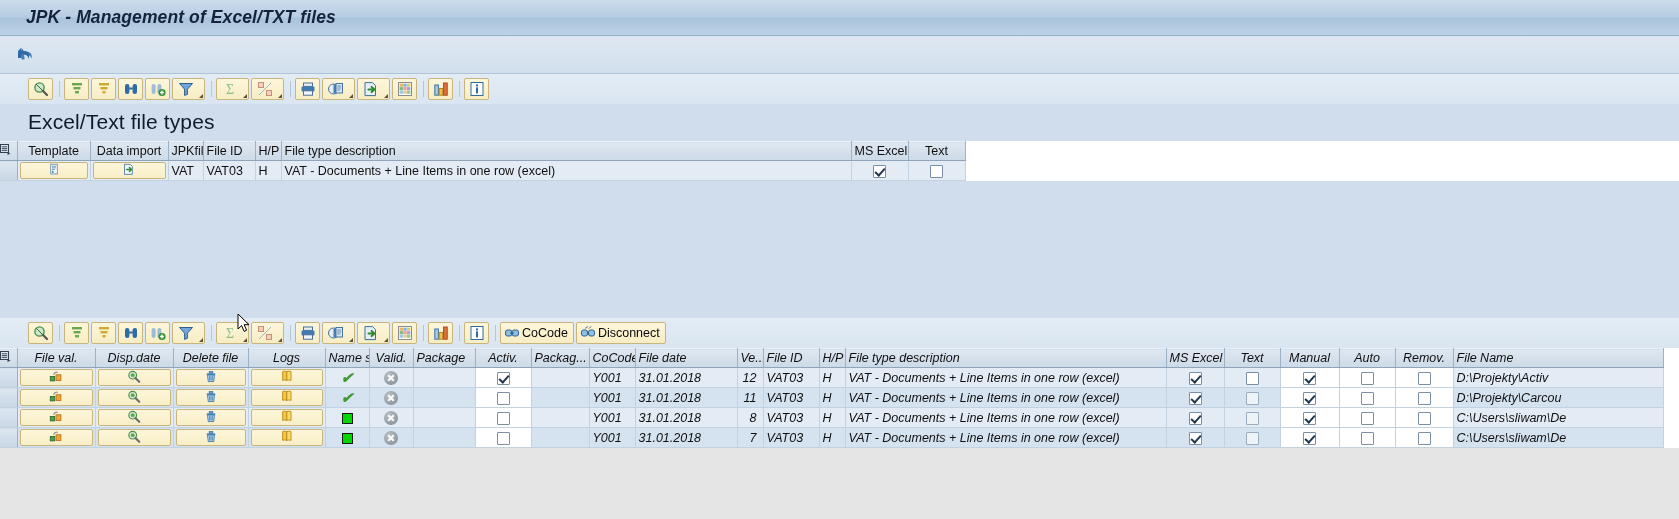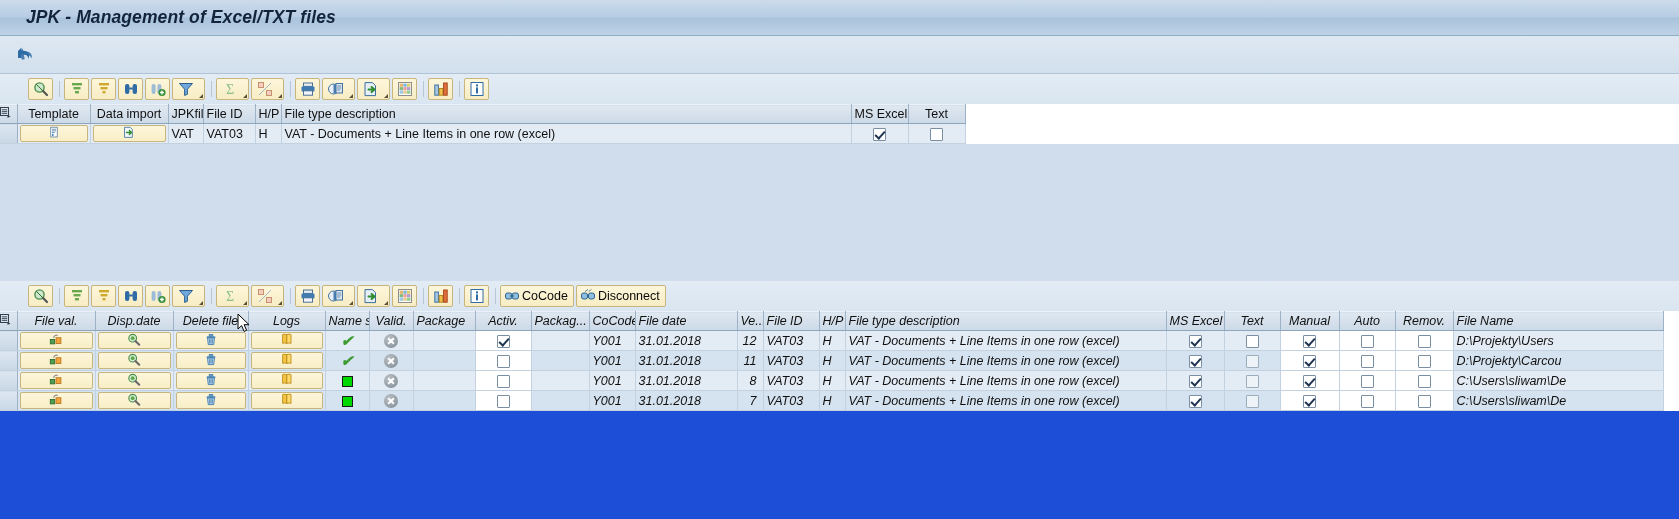--- a/index.html
+++ b/index.html
@@ -6,21 +6,21 @@
   html, body {
     margin: 0; padding: 0;
     width: 1679px; height: 519px;
     overflow: hidden;
     font-family: "Liberation Sans", sans-serif;
     background: #ffffff;
   }
   .app {
     width: 1679px; height: 519px;
     position: relative;
-    background: #1d4ed8;
+    background: #e5e5e5;
   }
 
   
   .titlebar {
     height: 36px;
     background: linear-gradient(to bottom, #ccdcec 0%, #b7cde3 48%, #a9c3dc 52%, #bed2e6 100%);
     border-bottom: 1px solid #91aec9;
     display: flex; align-items: center;
     padding-left: 26px;
   }
@@ -351,20 +351,21 @@
       <span class="tb-sep"></span>
       <div class="tb-btn">
         <svg width="16" height="16" viewBox="0 0 16 16">
           <rect x="2" y="1.5" width="12" height="13" fill="#fff" stroke="#2f6ba5"></rect>
         <rect x="7" y="3.4" width="2" height="2" fill="#2f6ba5"></rect>
         <rect x="7" y="6.4" width="2" height="6" fill="#2f6ba5"></rect>
         </svg>
       </div>
     </div>
 
+  <div class="section-head">Excel/Text file types</div>
 
   <div class="grid-scroll panel-bg">
     <table class="alv" id="grid-top" style="width: 965px;">
         <colgroup>
           <col style="width: 17px;">
           <col style="width: 73px;">
           <col style="width: 78px;">
           <col style="width: 35px;">
           <col style="width: 52px;">
           <col style="width: 26px;">
@@ -659,21 +660,21 @@
             <td class="">31.01.2018</td>
             <td class="r">12</td>
             <td class="">VAT03</td>
             <td class="">H</td>
             <td class="">VAT - Documents + Line Items in one row (excel)</td>
             <td class="c"><span class="cbx on"></span></td>
             <td class="c"><span class="cbx"></span></td>
             <td class="white c"><span class="cbx on"></span></td>
             <td class="white c"><span class="cbx"></span></td>
             <td class="white c"><span class="cbx"></span></td>
-            <td class="">D:\Projekty\Users</td>
+            <td class="">D:\Projekty\Activ</td>
           </tr>
           <tr>
             <td class="rowsel"></td>
             <td class="alt c" style="padding: 0px 2px;">
               <span class="cellbtn">
             <span class="gl"><svg width="14" height="14" viewBox="0 0 16 16">
                     <rect x="1.5" y="8" width="5" height="5" fill="#4f9e4f" stroke="#2e6b2e"></rect>
         <rect x="8" y="6" width="5.6" height="6.6" fill="#f2a33c" stroke="#b9741c"></rect>
         <path d="M5 6 q2-4 5-2.6" stroke="#8d8d8d" stroke-width="1.3" fill="none"></path>
                   </svg></span>

